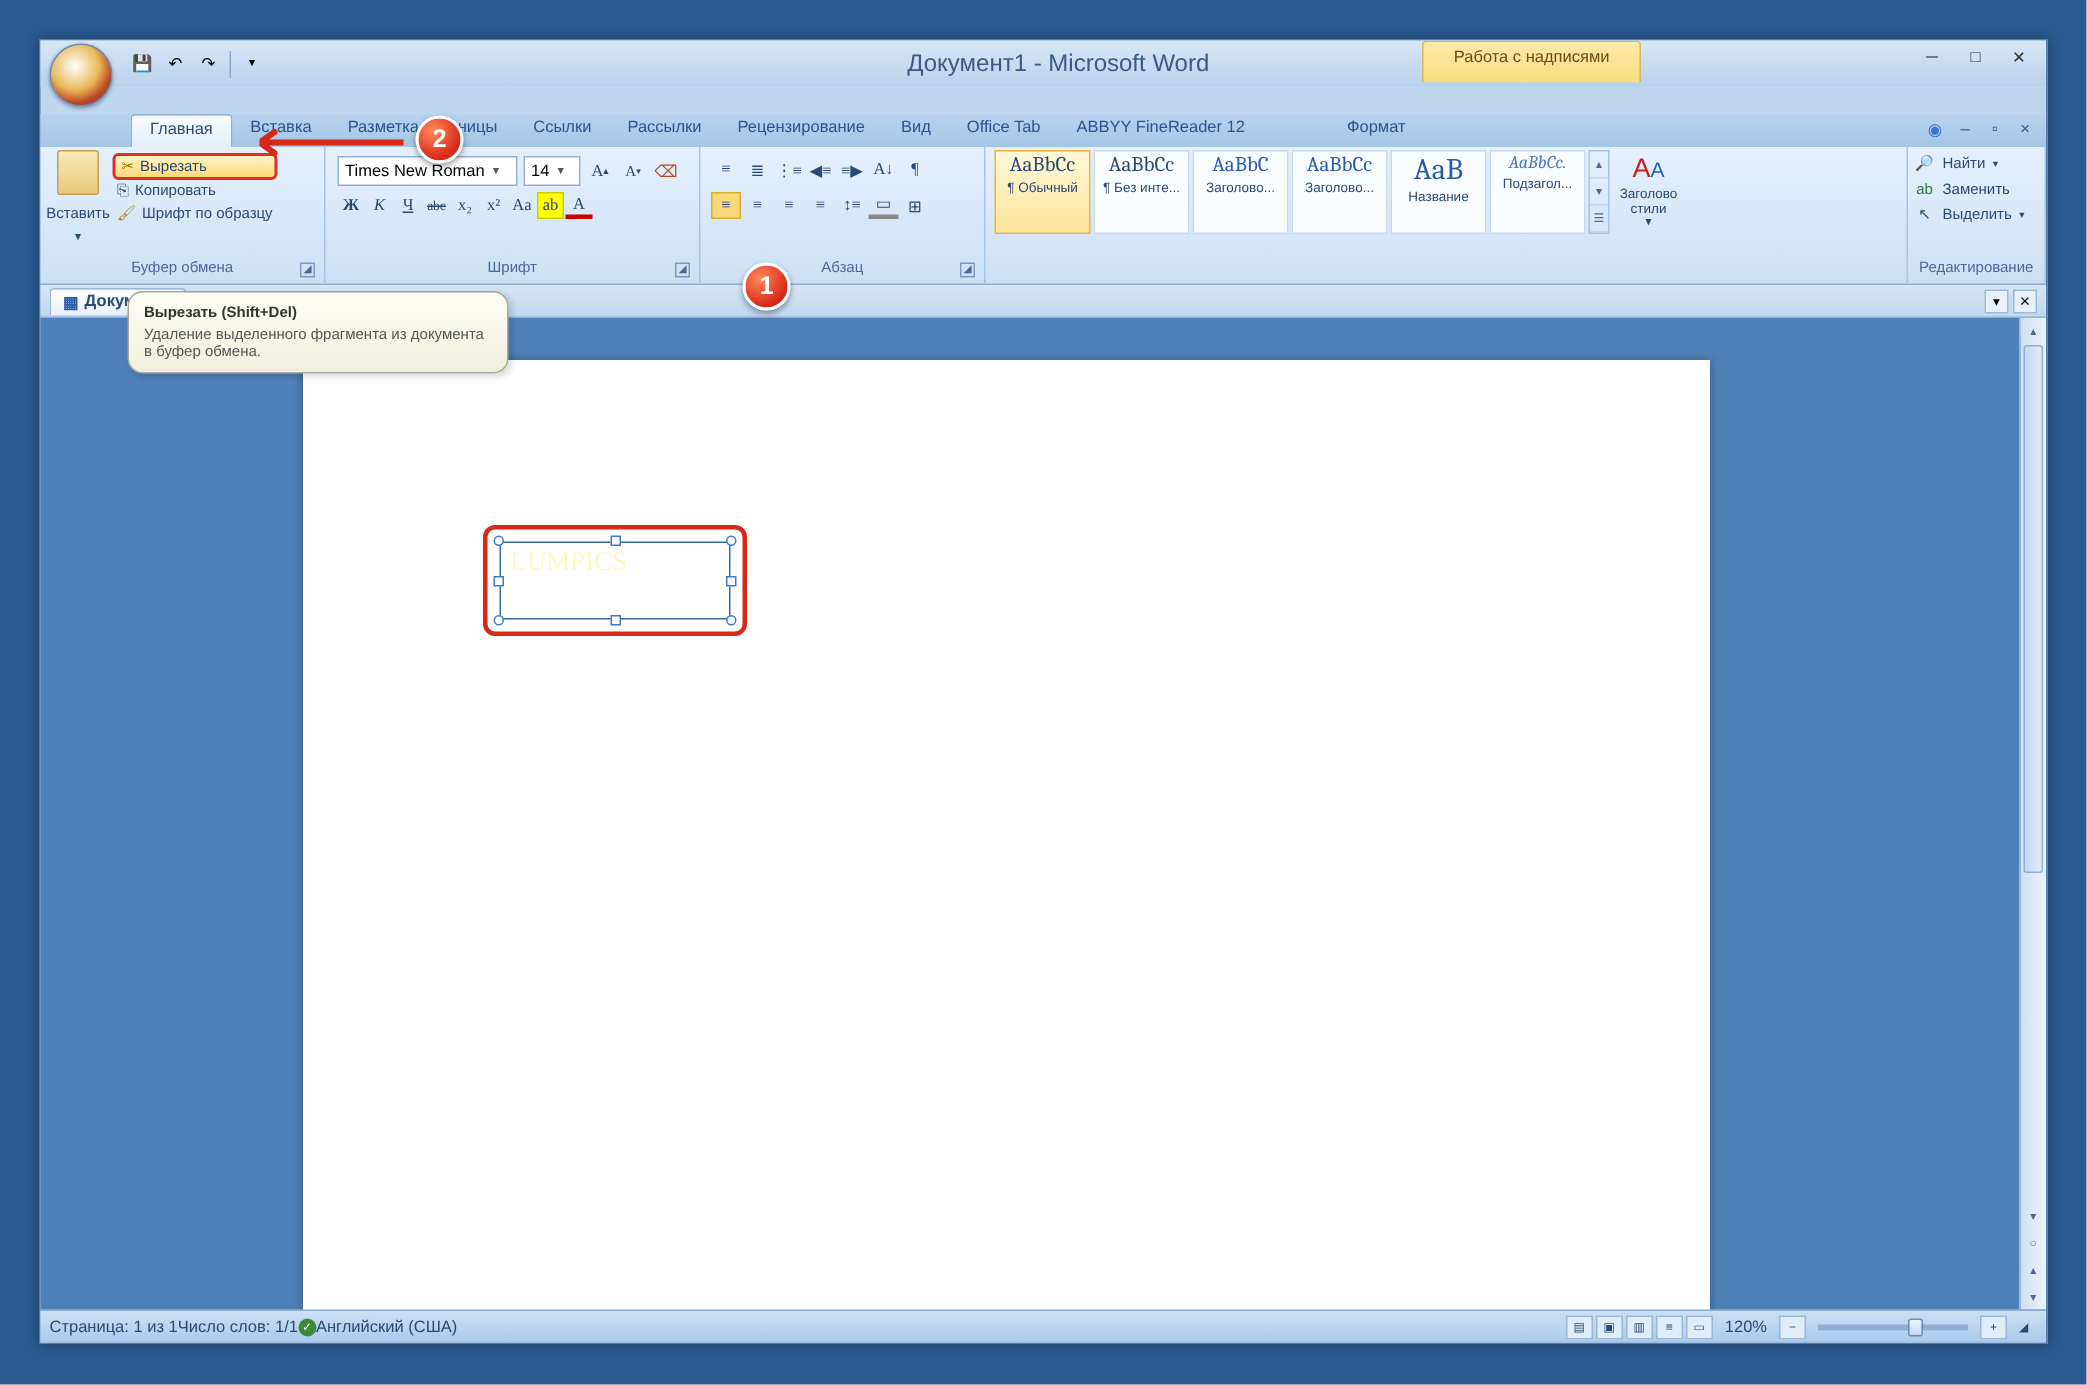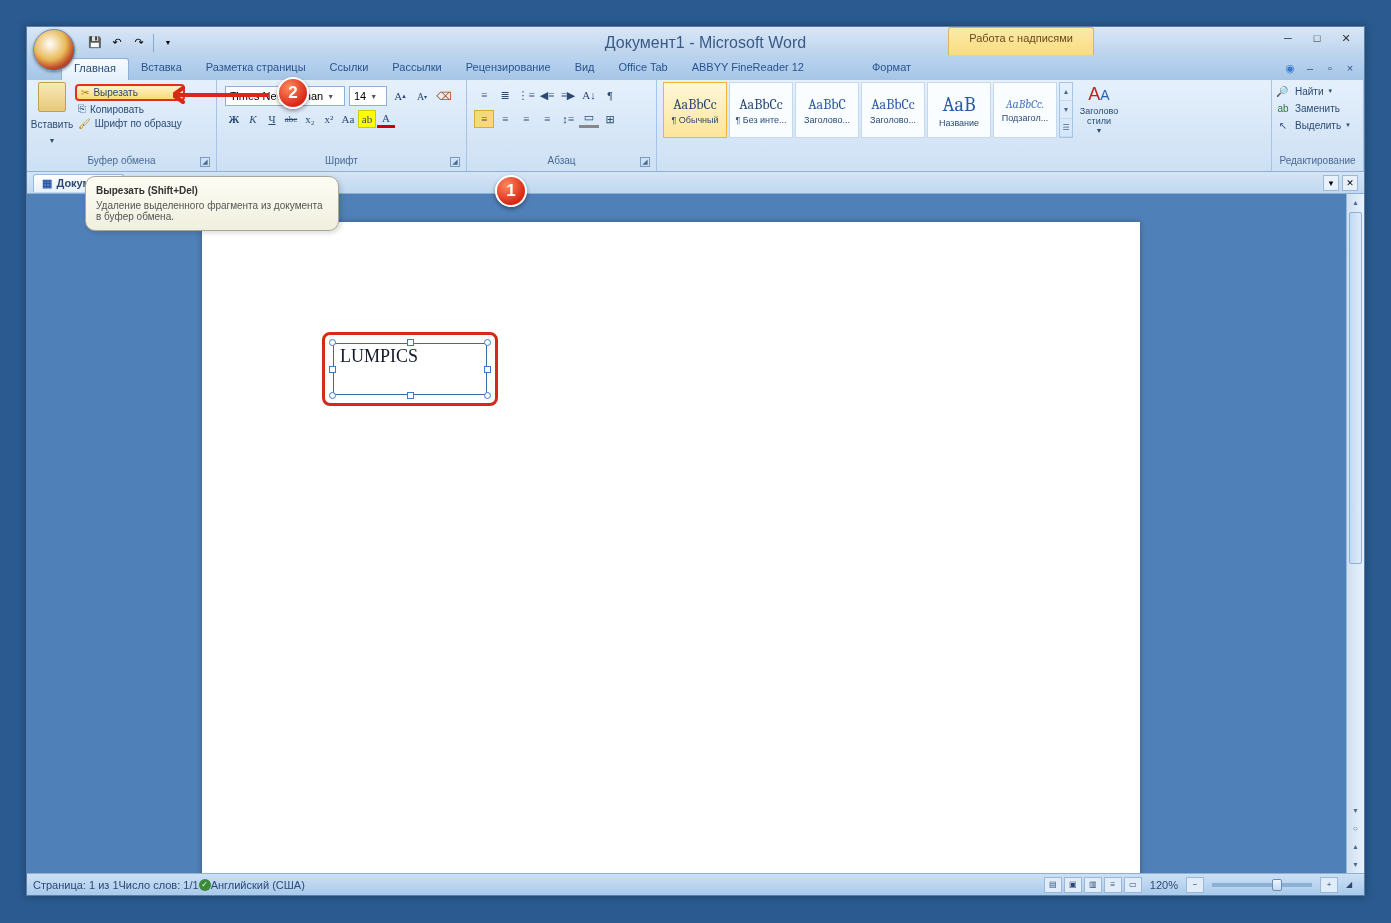--- a/index.html
+++ b/index.html
@@ -7,21 +7,21 @@
 .win { position:absolute; left:26px; top:26px; width:1339px; height:870px; background:#bfd6ef; border:1px solid #5a7da8; box-shadow:0 0 8px rgba(0,0,0,.3); display:flex; flex-direction:column; }
 .titlebar { height:31px; background:linear-gradient(#d9e7f7,#b8d1ec); display:flex; align-items:center; position:relative; }
 .office-btn { width:42px; height:42px; background:radial-gradient(circle at 40% 35%,#fff,#e8b958 45%,#bb4422 70%,#2a69b3); border-radius:50%; position:absolute; left:6px; top:2px; box-shadow:0 1px 3px rgba(0,0,0,.4); border:1px solid #6a8db8; z-index:20; }
 .qat { margin-left:58px; display:flex; gap:2px; align-items:center; }
 .qat-btn { width:20px; height:20px; display:flex; align-items:center; justify-content:center; font-size:11px; border-radius:2px; }
 .qat-divider { width:1px; height:18px; background:#8aa8ca; margin:0 2px; }
 .title-text { position:absolute; left:50%; transform:translateX(-50%); font-size:16px; color:#3a5a85;margin-left:10px; }
 .context-tab { position:absolute; right:270px; top:0; height:28px; background:linear-gradient(#fce9a9,#f9dd7e); padding:4px 20px; font-size:11px; color:#6a4a1a; border:1px solid #d4b860; border-bottom:none; border-radius:3px 3px 0 0; }
 .win-btns { position:absolute; right:4px; top:2px; display:flex; gap:1px; }
 .win-btns div { width:28px; height:18px; display:flex; align-items:center; justify-content:center; font-size:11px; color:#333; cursor:pointer; }
-.tabstrip { height:22px; background:linear-gradient(#b8d3ef,#a5c5e6); display:flex; padding-left:34px; position:relative; }
+.tabstrip { height:22px; background:linear-gradient(#b8d3ef,#a5c5e6); display:flex; padding-left:60px; position:relative;margin-top:18px; }
 .tab { padding:3px 12px 0; font-size:11px; color:#2a5490; cursor:pointer; position:relative; }
 .tab.active { background:linear-gradient(#f5faff,#e5f0fc); border:1px solid #8fb0d5; border-bottom:none; border-radius:3px 3px 0 0; color:#2a4a75; }
 .help-area { position:absolute; right:6px; top:2px; display:flex; gap:4px; }
 .help-area span { width:16px; height:16px; font-size:11px; color:#2a5490; display:flex; align-items:center; justify-content:center; }
 .ribbon { height:92px; background:linear-gradient(#e5f0fc,#cde0f4); border-bottom:1px solid #8fb0d5; display:flex; }
 .r-group { border-right:1px solid #a5c5e6; display:flex; flex-direction:column; padding:2px 4px 0; }
 .r-group-body { flex:1; display:flex; }
 .r-group-label { height:16px; font-size:10px; color:#4a6a95; text-align:center; position:relative; }
 .r-group-label .dlg { position:absolute; right:2px; top:2px; width:10px; height:10px; border:1px solid #7a9ac0; font-size:7px; line-height:8px; text-align:center; color:#4a6a95; }
 .paste-btn { width:42px; height:62px; display:flex; flex-direction:column; align-items:center; justify-content:space-between; font-size:10px; color:#2a4a75; gap:1px; }
@@ -34,21 +34,21 @@
 .font-combo { background:#fff; border:1px solid #8fb0d5; font-size:11px; padding:1px 4px; height:20px; display:flex; align-items:center; gap:4px; }
 .font-combo .caret { font-size:7px; color:#555; }
 .mini-btn { width:18px; height:18px; display:flex; align-items:center; justify-content:center; font-size:11px; color:#2a4a75; font-family:"Times New Roman",serif; }
 .font-row2 { display:flex; align-items:center; gap:1px; padding:2px 4px; }
 .font-row2 .mini-btn { font-size:11px; }
 .para-group { width:190px; }
 .para-row { display:flex; gap:1px; padding:4px 3px 2px; }
 .para-row .mini-btn { width:20px; }
 .styles-group { flex:1; padding:2px 6px 0; min-width:0; }
 .styles-body { display:flex; gap:2px; align-items:flex-start; }
-.style-item { width:64px; height:56px; border:1px solid #c5d8ee; background:#fafdff; display:flex; flex-direction:column; align-items:center; justify-content:center; font-size:9px; color:#2a4a75; cursor:pointer; }
+.style-item { width:64px; height:56px; border:1px solid #c5d8ee; background:#fafdff; display:flex; flex-direction:column; align-items:center; font-size:9px; color:#2a4a75; cursor:pointer; }
 .style-item .preview { font-family:Cambria,serif; font-size:14px; margin-bottom:2px; }
 .style-item.active { border-color:#f3b43a; background:linear-gradient(#fff7d8,#fde59a); }
 .style-scroll { width:14px; height:56px; border:1px solid #a5c5e6; display:flex; flex-direction:column; }
 .style-scroll div { flex:1; display:flex; align-items:center; justify-content:center; font-size:8px; color:#4a6a95; border-bottom:1px solid #c5d8ee; }
 .change-styles { width:48px; height:62px; display:flex; flex-direction:column; align-items:center; font-size:9px; color:#2a4a75; text-align:center; gap:1px; padding-top:2px; }
 .multi-a { font-size:18px; font-family:Cambria,serif; }
 .edit-group { width:92px; padding:2px 4px 0; }
 .edit-list { font-size:10px; color:#2a4a75; display:flex; flex-direction:column; gap:3px; padding-top:2px; }
 .edit-list div { display:flex; align-items:center; gap:5px; white-space:nowrap; }
 .edit-icon { width:14px; height:14px; display:flex; align-items:center; justify-content:center; font-size:10px; }
@@ -56,21 +56,21 @@
 .doc-tab { background:linear-gradient(#fefefe,#e8f0fa); border:1px solid #9ab8d8; border-bottom:none; padding:2px 8px; font-size:11px; font-weight:bold; color:#2a4a75; border-radius:3px 3px 0 0; display:flex; align-items:center; gap:4px; position:relative; z-index:1; }
 .doc-tab-ctrl { position:absolute; right:6px; display:flex; gap:3px; }
 .doc-tab-ctrl div { width:16px; height:16px; border:1px solid #9ab8d8; display:flex; align-items:center; justify-content:center; font-size:9px; background:#e8f0fa; }
 .tooltip { position:absolute; left:58px; top:4px; width:254px; background:linear-gradient(#fdfdf5,#f0efdf); border:1px solid #a8a89a; border-radius:10px; padding:8px 10px; font-size:10px; color:#555; box-shadow:2px 2px 5px rgba(0,0,0,.15); z-index:50; }
 .tooltip b { color:#333; }
 .workspace { flex:1; background:#5080b8; position:relative; overflow:hidden; }
 .page { position:absolute; left:175px; top:28px; width:938px; height:750px; background:#fff; box-shadow:0 0 6px rgba(0,0,0,.3); }
 .text-frame { position:absolute; left:295px; top:138px; width:176px; height:74px; }
 .text-frame .outline { position:absolute; inset:0; border:3px solid #d82818; border-radius:8px; }
 .text-frame .box { position:absolute; left:11px; top:11px; right:11px; bottom:11px; border:1px solid #3a6aa0; background:#fff; }
-.text-frame .content { position:absolute; left:18px; top:14px; font-family:"Times New Roman",serif; font-size:18px; color:#0f172a; }
+.text-frame .content { position:absolute; left:18px; top:14px; font-family:"Times New Roman",serif; font-size:18px; color:#fef9c3; }
 .handle { width:7px; height:7px; background:#fff; border:1px solid #3a7acc; position:absolute; }
 .handle.c { border-radius:50%; }
 .vscroll { position:absolute; right:0; top:0; width:18px; bottom:0; background:linear-gradient(90deg,#d0e0f0,#e8f2fc); border-left:1px solid #9ab8d8; }
 .vscroll .thumb { position:absolute; top:18px; left:2px; right:2px; height:352px; background:linear-gradient(90deg,#c0d8f0,#e0ecf8); border:1px solid #8fb0d5; border-radius:2px; }
 .vscroll .sbtn { position:absolute; left:0; right:0; height:17px; display:flex; align-items:center; justify-content:center; font-size:8px; color:#4a6a95; }
 .split-tog { position:absolute; right:0; top:0; width:18px; height:12px; background:#c8dbef; border:1px solid #9ab8d8; font-size:7px; text-align:center; }
 .statusbar { height:22px; background:linear-gradient(#cde0f4,#a8caec); border-top:1px solid #8fb0d5; display:flex; align-items:center; font-size:11px; color:#2a4a75; padding:0 6px; }
 .status-right { margin-left:auto; display:flex; align-items:center; gap:2px; }
 .view-btn { width:18px; height:16px; border:1px solid #9ab8d8; background:#e0ecf8; font-size:8px; display:flex; align-items:center; justify-content:center; }
 .zoom-slider { width:100px; height:4px; background:#8fb0d5; position:relative; margin:0 6px; }

